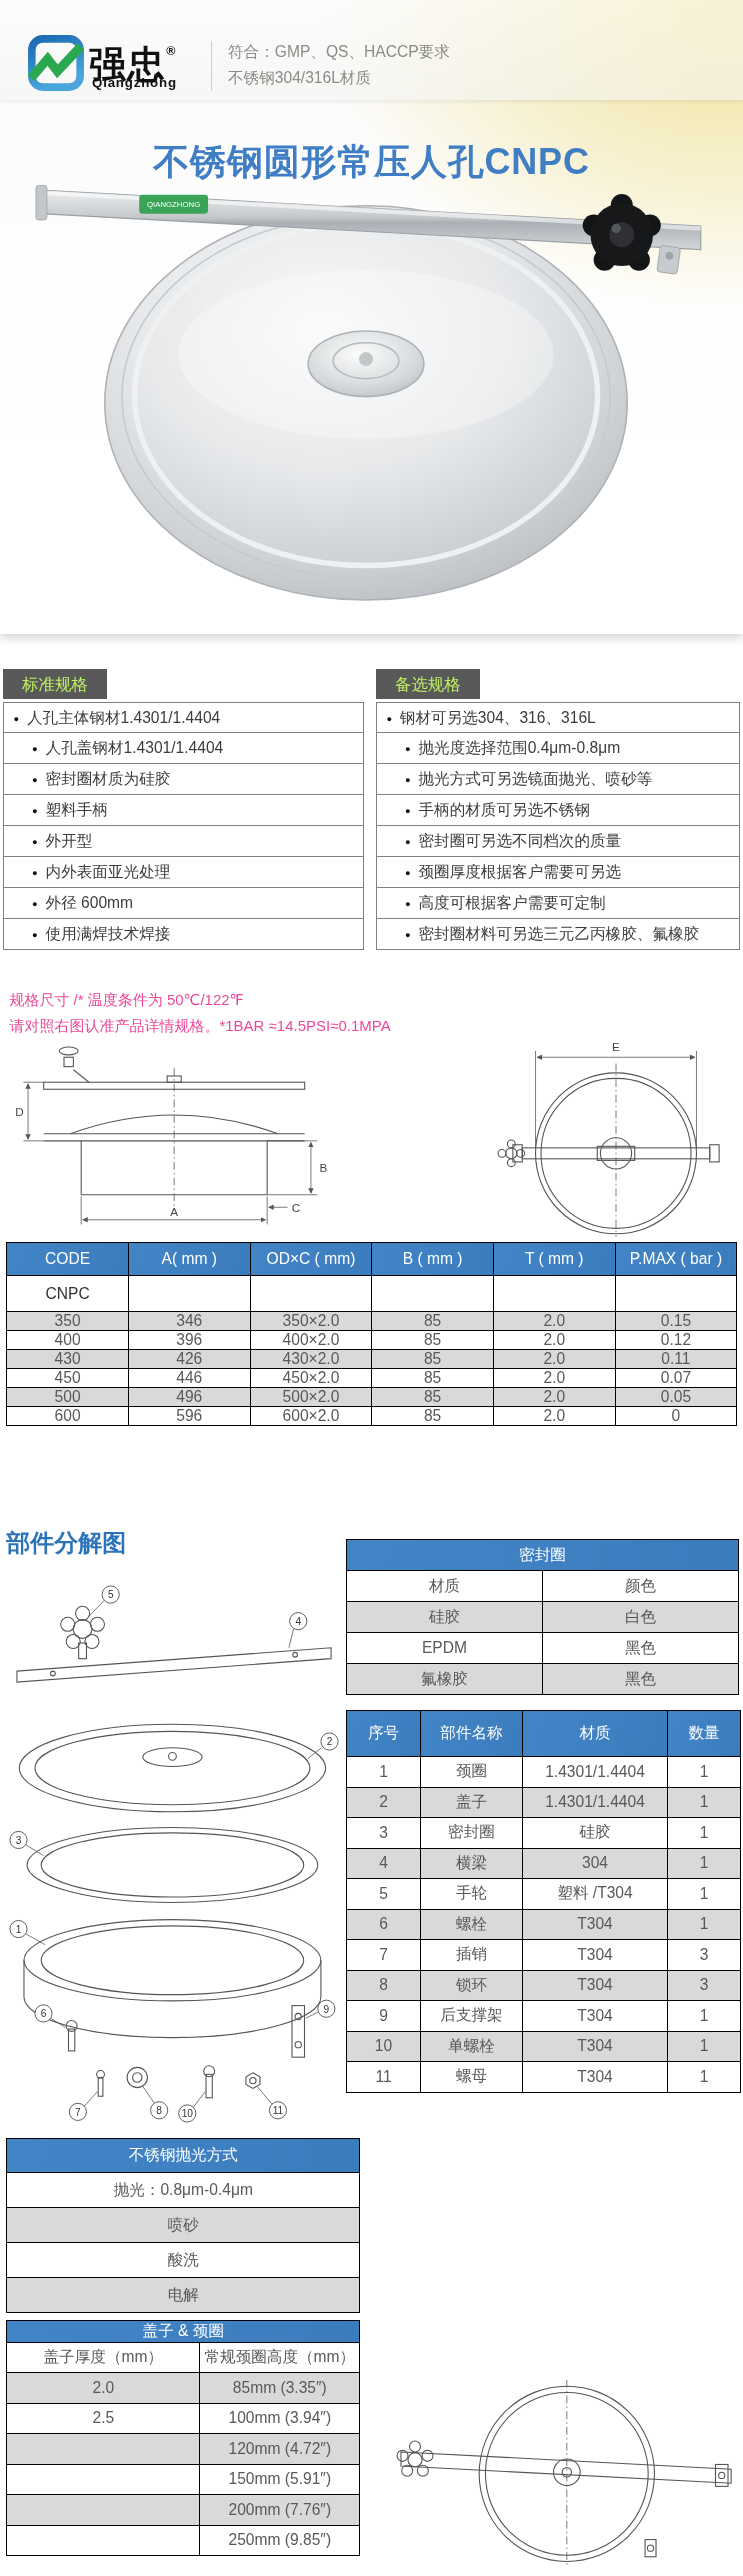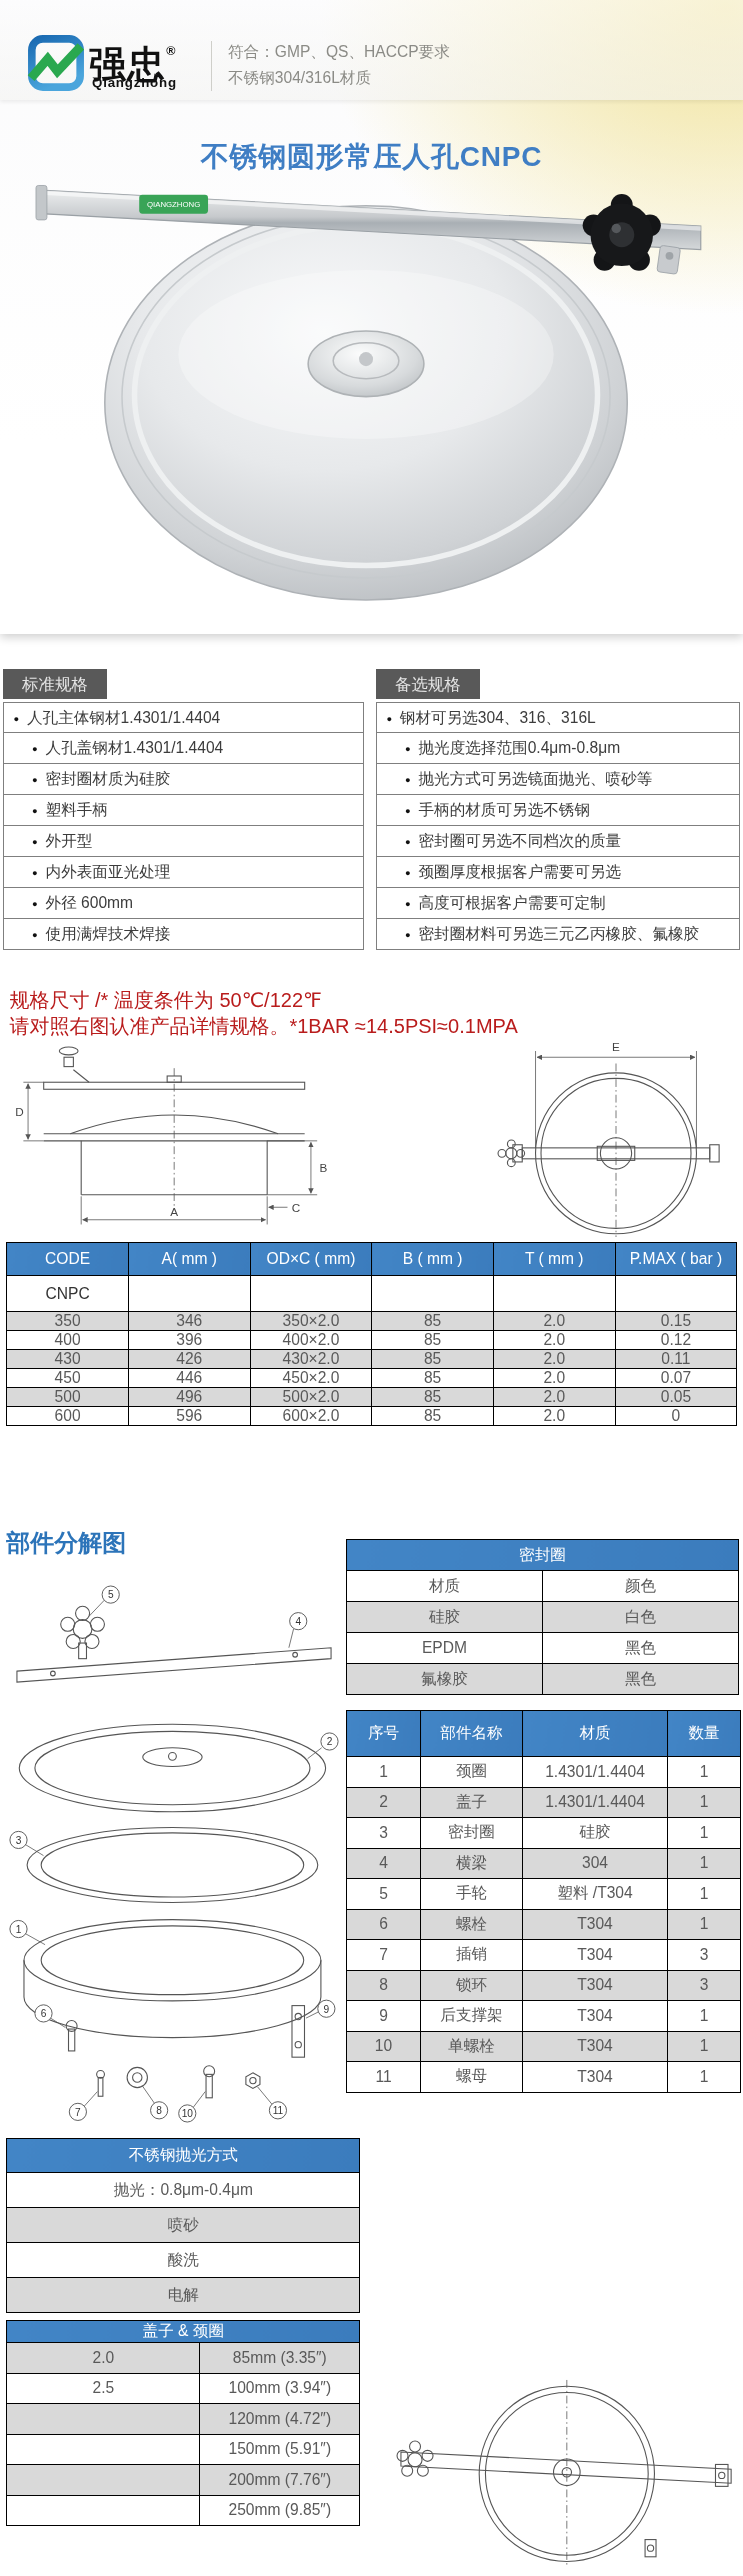--- a/index.html
+++ b/index.html
@@ -17,37 +17,37 @@
           background:linear-gradient(180deg,rgba(253,253,254,.6),rgba(243,243,241,.6));
           box-shadow:0 1.6px 3.9px rgba(0,0,0,.07); }
   .logo-icon { position:absolute; left:26.6px; top:34px; }
   .brand-cn { position:absolute; left:89px; top:31px; font-size:37px; font-weight:bold; color:#111;
           letter-spacing:1.6px; line-height:41px; }
   .brand-cn sup { font-size:12.5px; vertical-align:22px; letter-spacing:0; }
   .brand-en { position:absolute; left:92px; top:75px; font-size:13.3px; font-weight:bold; color:#111; letter-spacing:0.8px; }
   .v-divider { position:absolute; left:211px; top:41px; width:0.8px; height:50px; background:#cfcfca; }
   .tagline { position:absolute; left:228px; top:39px; font-size:15.6px; color:#8b8b86; line-height:26px; }
   .page-title { position:absolute; top:138px; left:0; width:743px; text-align:center;
-          font-size:28px; font-weight:bold; color:#3f7ec4; letter-spacing:0.8px; }
+          font-size:36px; font-weight:bold; color:#3f7ec4; letter-spacing:0.8px; }
   .product { position:absolute; top:168px; left:0; }
 
   
   .spec-col { position:absolute; top:669px; }
   .spec-col.left  { left:3.1px;  width:361px; }
   .spec-col.right { left:376px; width:364px; }
   .spec-head { display:inline-block; height:30px; line-height:30px; padding:0 19px;
-          background:#595959; color:#e5e5e5; font-size:16.4px; }
+          background:#595959; color:#bef264; font-size:16.4px; }
   .spec-list { list-style:none; margin-top:3.1px; }
   .spec-list li { height:31px; line-height:30px; background:#fff; border:0.8px solid #7f7f7f;
           padding-left:9.4px; font-size:15.6px; color:#3c3c3c; white-space:nowrap; overflow:hidden; }
   .spec-list li + li { border-top:none;padding-left:28px; }
   .spec-list .bullet { font-size:9.4px; margin-right:7.8px; vertical-align:1.6px; color:#111; }
 
   
-  .note { position:absolute; left:9.4px; top:987px; color:#b91c1c; font-size:20px; line-height:26px; }
+  .note { position:absolute; left:9.4px; top:987px; color:#ec4899; font-size:15px; line-height:26px; }
 
   
   .draw-left  { position:absolute; left:14px;  top:1040px; }
   .draw-right { position:absolute; left:491px; top:1040px; }
   .exploded   { position:absolute; left:6.3px;   top:1571px; }
   .final-draw { position:absolute; left:379px; top:2369px; }
   .lineart { stroke:#555; fill:none; stroke-width:1.4; }
   .dim  { fill:#444; stroke:none; font-size:15px; text-anchor:middle; }
   .co   { fill:#333; stroke:none; font-size:13px; text-anchor:middle; }
 
@@ -563,20 +563,24 @@
 
   <table class="coverneck-table">
     <colgroup>
         <col style="width:193px">
         <col style="width:160px">
       </colgroup>
     <thead>
       <tr class="blue">
           <th colspan="2">盖子 &amp; 颈圈</th>
         </tr>
+      <tr class="colhead">
+        <th>盖子厚度（mm）</th>
+        <th>常规颈圈高度（mm）</th>
+      </tr>
     </thead>
     <tbody>
         <tr>
           <td>2.0</td>
           <td>85mm (3.35″)</td>
         </tr>
         <tr>
           <td>2.5</td>
           <td>100mm (3.94″)</td>
         </tr>

